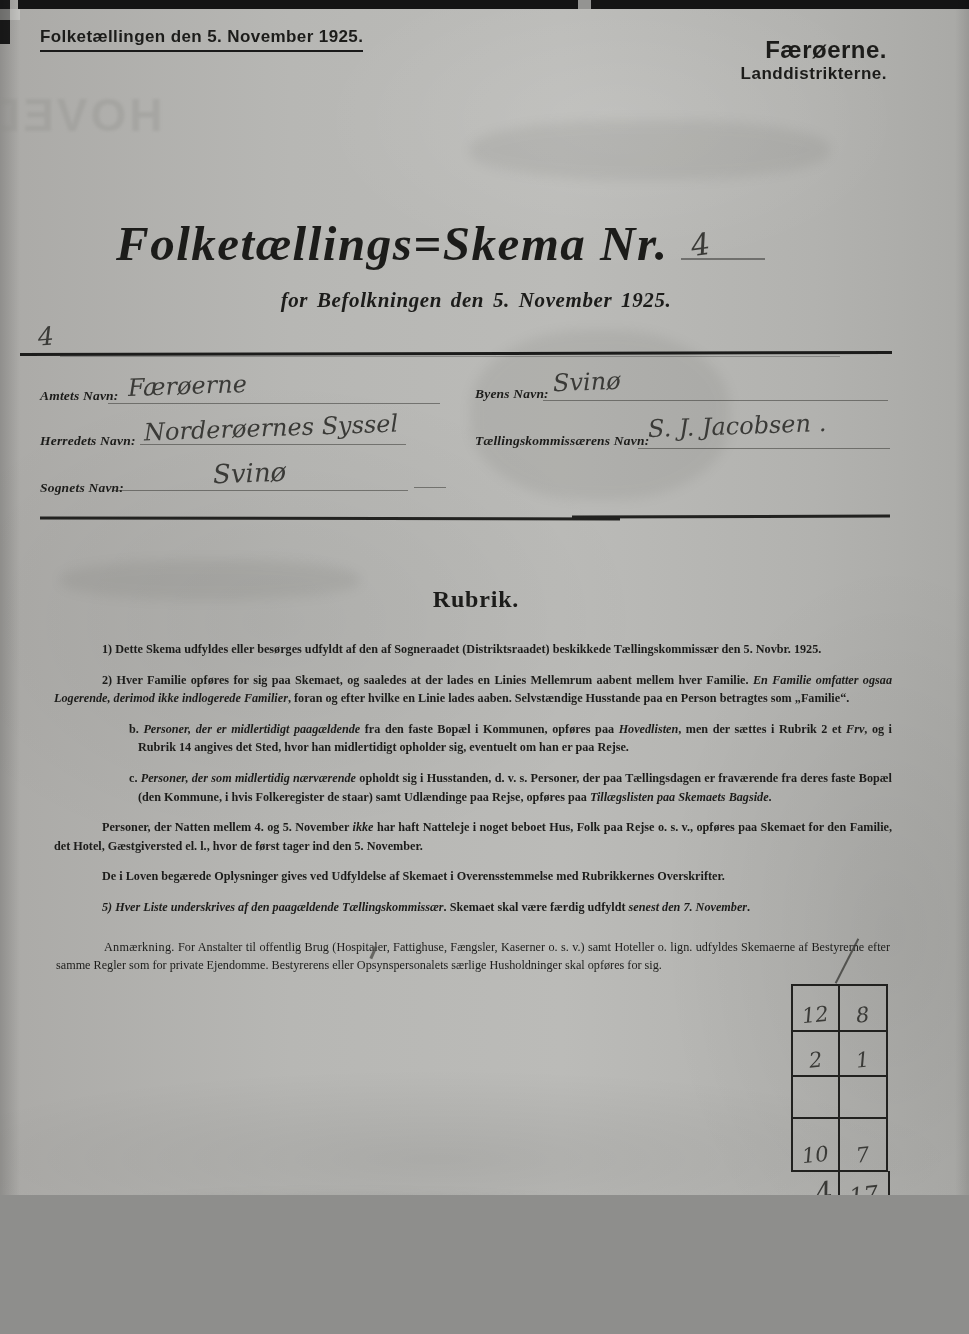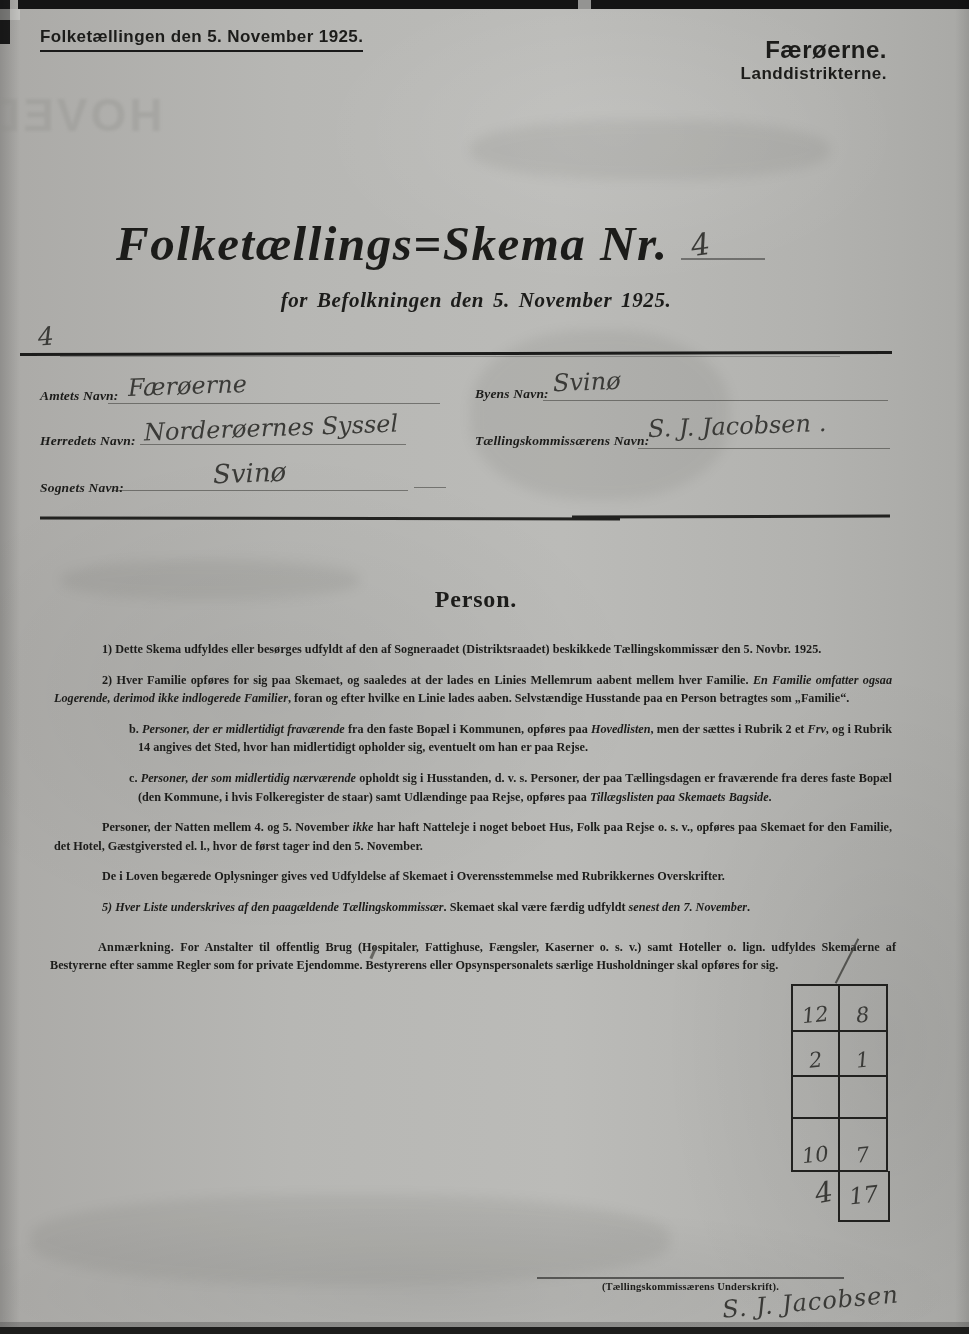--- a/index.html
+++ b/index.html
@@ -1,17 +1,17 @@
 <!DOCTYPE html>
 <html><head>
 <meta charset="utf-8">
 <style>
   html,body{margin:0;padding:0;background:#8e8e8c;}
   .page{
-    position:relative;width:969px;height:1334px;overflow:hidden;
+    position:relative;width:969px;height:1195px;overflow:hidden;
     font-family:"Liberation Serif",serif;color:#1c1c1a;
     background:
       radial-gradient(ellipse 420px 220px at 63% 10%, rgba(255,255,255,0.10), transparent 70%),
       radial-gradient(ellipse 520px 340px at 28% 52%, rgba(0,0,0,0.05), transparent 72%),
       radial-gradient(ellipse 320px 520px at 92% 78%, rgba(0,0,0,0.06), transparent 72%),
       radial-gradient(ellipse 700px 120px at 45% 97%, rgba(0,0,0,0.08), transparent 75%),
       linear-gradient(90deg,#abaaa7,#b7b7b4 30%,#bbbbb8 58%,#b2b2af 84%,#a9a9a6);
   }
   .abs{position:absolute;}
   
@@ -62,21 +62,21 @@
   .divider-mid-a{left:40px;top:517px;width:580px;height:3px;background:#222220;transform:rotate(.1deg);}
   .divider-mid-b{left:572px;top:515px;width:318px;height:3px;background:#222220;transform:rotate(-.15deg);}
   
   .rules-heading{left:0;top:586px;width:952px;text-align:center;font-size:24px;font-weight:bold;letter-spacing:.8px;}
   .rules{left:42px;top:628px;width:862px;}
   .rp{margin:12px;font-size:12.2px;line-height:18.6px;font-weight:bold;text-align:justify;}
   .rp .it{font-style:italic;}
   .r-ind{text-indent:48px;}
   .r-sub-a{padding-left:84px;text-indent:-26px;}
   .r-sub{padding-left:84px;text-indent:-9px;}
-  .remark{margin:8px;margin-top:21px;font-size:12.2px;line-height:18.6px;font-weight:bold;text-align:justify;text-indent:48px;}
+  .remark{margin:14px;margin-top:21px;font-size:12.2px;line-height:18.6px;font-weight:normal;text-align:justify;text-indent:48px;}
   
   .ink-tick{left:372px;top:946px;width:2.5px;height:13px;background:#4a4a46;transform:rotate(24deg);opacity:.75;}
   .ink-diag{left:846px;top:936px;width:2px;height:50px;background:#3d3d3a;transform:rotate(27deg);opacity:.8;}
   
   .tally{left:791px;top:984px;width:93px;height:184px;border:2.5px solid #21211f;display:grid;
     grid-template-columns:47px 46px;grid-template-rows:46px 45px 42px 51px;}
   .tcell{border-right:2.5px solid #21211f;border-bottom:2.5px solid #21211f;display:flex;align-items:flex-end;justify-content:center;padding-bottom:3px;}
   .tcell.last-col{border-right:none;}
   .tcell.last-row{border-bottom:none;}
   .tnum{font-size:21px;transform:rotate(-6deg);}
@@ -138,26 +138,26 @@
   <div class="abs fline" style="left:638px;top:448px;width:252px;"></div>
 
   <div class="abs flabel" style="left:40px;top:480px;">Sognets Navn:</div>
   <div class="abs script fvalue" style="left:213px;top:458px;font-size:26px;">Svinø</div>
   <div class="abs fline" style="left:112px;top:490px;width:296px;"></div>
   <div class="abs fline" style="left:414px;top:487px;width:32px;"></div>
 
   <div class="abs divider-mid-a"></div>
   <div class="abs divider-mid-b"></div>
 
-  <div class="abs rules-heading">Person.</div>
+  <div class="abs rules-heading">Rubrik.</div>
   <div class="abs rules">
 
     <p class="rp r-ind"><span>1) Dette Skema udfyldes eller besørges udfyldt af den af Sogneraadet (Distriktsraadet) beskikkede Tællingskommissær den 5. Novbr. 1925.</span></p>
       <p class="rp r-ind"><span>2) Hver Familie opføres for sig paa Skemaet, og saaledes at der lades en Linies Mellemrum aabent mellem hver Familie. </span><span class="it">En Familie omfatter ogsaa Logerende, derimod ikke indlogerede Familier</span><span>, foran og efter hvilke en Linie lades aaben. Selvstændige Husstande paa en Person betragtes som „Familie“.</span></p>
-      <p class="rp r-sub"><span>b. </span><span class="it">Personer, der er midlertidigt fraværende</span><span> fra den faste Bopæl i Kommunen, opføres paa </span><span class="it">Hovedlisten</span><span>, men der sættes i Rubrik 2 et </span><span class="it">Frv</span><span>, og i Rubrik 14 angives det Sted, hvor han midlertidigt opholder sig, eventuelt om han er paa Rejse.</span></p>
+      <p class="rp r-sub"><span>b. </span><span class="it">Personer, der er midlertidigt paagældende</span><span> fra den faste Bopæl i Kommunen, opføres paa </span><span class="it">Hovedlisten</span><span>, men der sættes i Rubrik 2 et </span><span class="it">Frv</span><span>, og i Rubrik 14 angives det Sted, hvor han midlertidigt opholder sig, eventuelt om han er paa Rejse.</span></p>
       <p class="rp r-sub"><span>c. </span><span class="it">Personer, der som midlertidig nærværende</span><span> opholdt sig i Husstanden, d. v. s. Personer, der paa Tællingsdagen er fraværende fra deres faste Bopæl (den Kommune, i hvis Folkeregister de staar) samt Udlændinge paa Rejse, opføres paa </span><span class="it">Tillægslisten paa Skemaets Bagside</span><span>.</span></p>
       <p class="rp r-ind"><span>Personer, der Natten mellem 4. og 5. November </span><span class="it">ikke</span><span> har haft Natteleje i noget beboet Hus, Folk paa Rejse o. s. v., opføres paa Skemaet for den Familie, det Hotel, Gæstgiversted el. l., hvor de først tager ind den 5. November.</span></p>
       <p class="rp r-ind"><span>De i Loven begærede Oplysninger gives ved Udfyldelse af Skemaet i Overensstemmelse med Rubrikkernes Overskrifter.</span></p>
       <p class="rp r-ind"><span class="it">5) </span><span class="it">Hver Liste underskrives af den paagældende Tællingskommissær</span><span>. Skemaet skal være færdig udfyldt </span><span class="it">senest den 7. November</span><span>.</span></p>
       <p class="remark"><span style="letter-spacing:.3px;">Anmærkning.</span><span>  For Anstalter til offentlig Brug (Hospitaler, Fattighuse, Fængsler, Kaserner o. s. v.) samt Hoteller o. lign. udfyldes Skemaerne af Bestyrerne efter samme Regler som for private Ejendomme. Bestyrerens eller Opsynspersonalets særlige Husholdninger skal opføres for sig.</span></p>
   </div>
 
   <div class="abs ink-tick"></div>
   <div class="abs ink-diag"></div>
 

